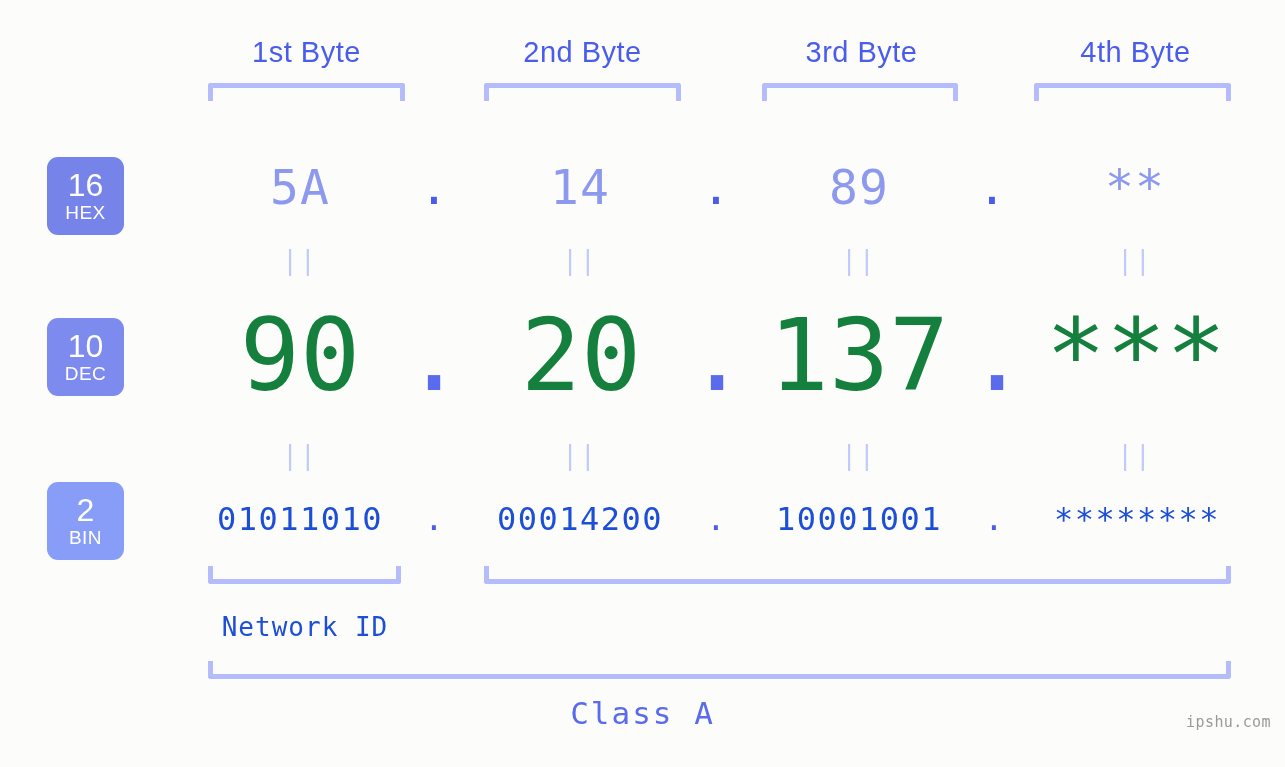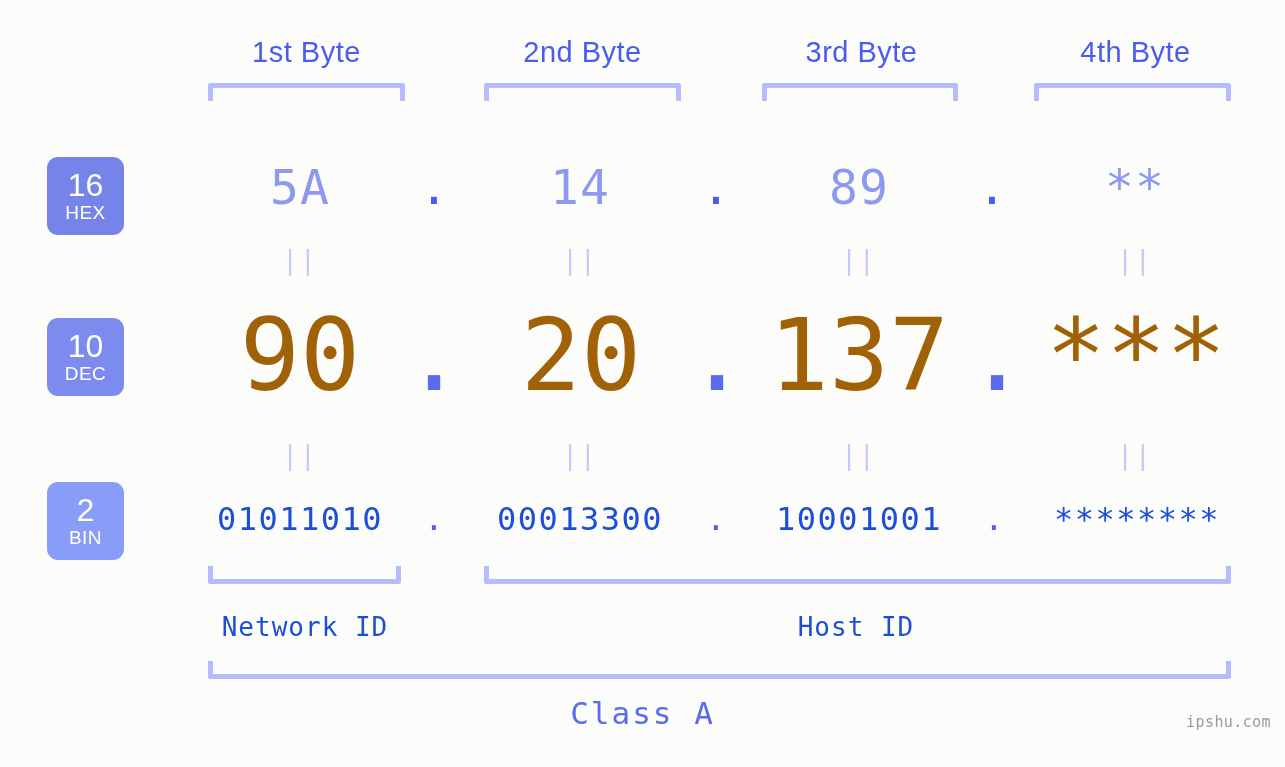--- a/index.html
+++ b/index.html
@@ -110,21 +110,21 @@
     line-height: 74px;
     color: #4a5cec;
     text-align: center;
     font-family: "DejaVu Sans Mono", "Liberation Mono", monospace;
   }
 
   .row-dec .val {
     top: 300px;
     font-size: 100px;
     line-height: 112px;
-    color: #a16207;
+    color: #15803d;
     letter-spacing: 0px;
   }
   .row-dec .dot {
     position: absolute;
     top: 300px;
     font-size: 100px;
     line-height: 112px;
     color: #5a6bed;
     text-align: center;
     font-family: "DejaVu Sans Mono", "Liberation Mono", monospace;
@@ -253,32 +253,31 @@
   </div>
 
   <div class="eqbars" style="left:270px;top:440px;">||</div>
   <div class="eqbars" style="left:550px;top:440px;">||</div>
   <div class="eqbars" style="left:829px;top:440px;">||</div>
   <div class="eqbars" style="left:1105px;top:440px;">||</div>
 
   <div class="row-bin">
     <div class="val" style="left:189px;width:222px;">01011010</div>
     <div class="dot" style="left:406px;width:56px;">.</div>
-    <div class="val" style="left:469px;width:222px;">00013300</div>
+    <div class="val" style="left:469px;width:222px;">00014200</div>
     <div class="dot" style="left:688px;width:56px;">.</div>
     <div class="val" style="left:748px;width:222px;">10001001</div>
     <div class="dot" style="left:966px;width:56px;">.</div>
     <div class="val" style="left:1026px;width:222px;">********</div>
   </div>
 
   <div class="bracket-up" style="left:208px;top:566px;width:193px;"></div>
   <div class="bracket-up" style="left:484px;top:566px;width:747px;"></div>
 
   <div class="id-label" style="left:189px;width:232px;">Network ID</div>
-  <div class="id-label" style="left:740px;width:232px;">Host ID</div>
 
   <div class="bracket-up" style="left:208px;top:661px;width:1023px;"></div>
 
   <div class="class-label">Class A</div>
 
   <div class="watermark">ipshu.com</div>
 
 </div>
 
 </body></html>

